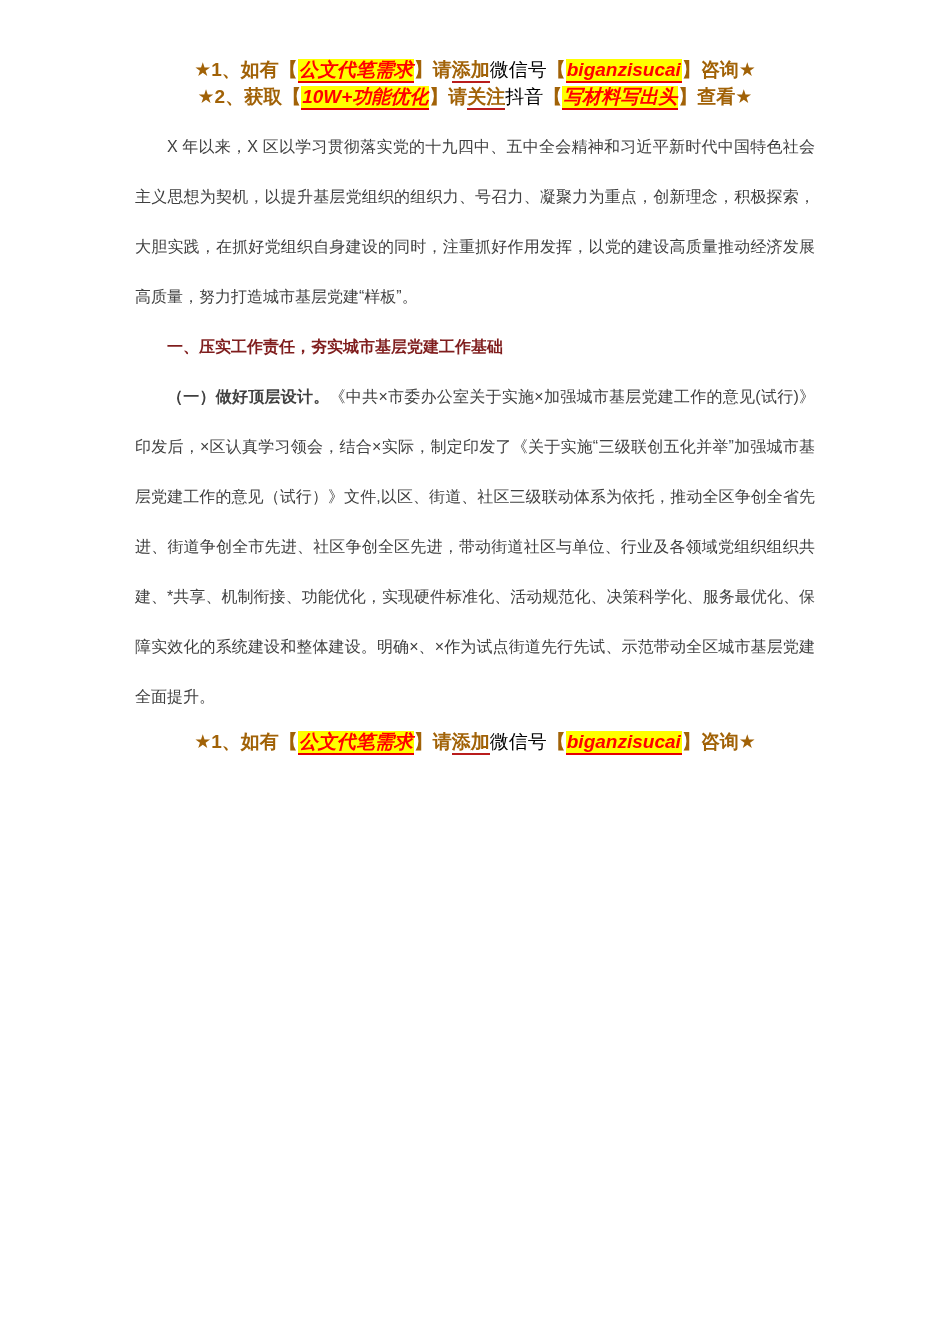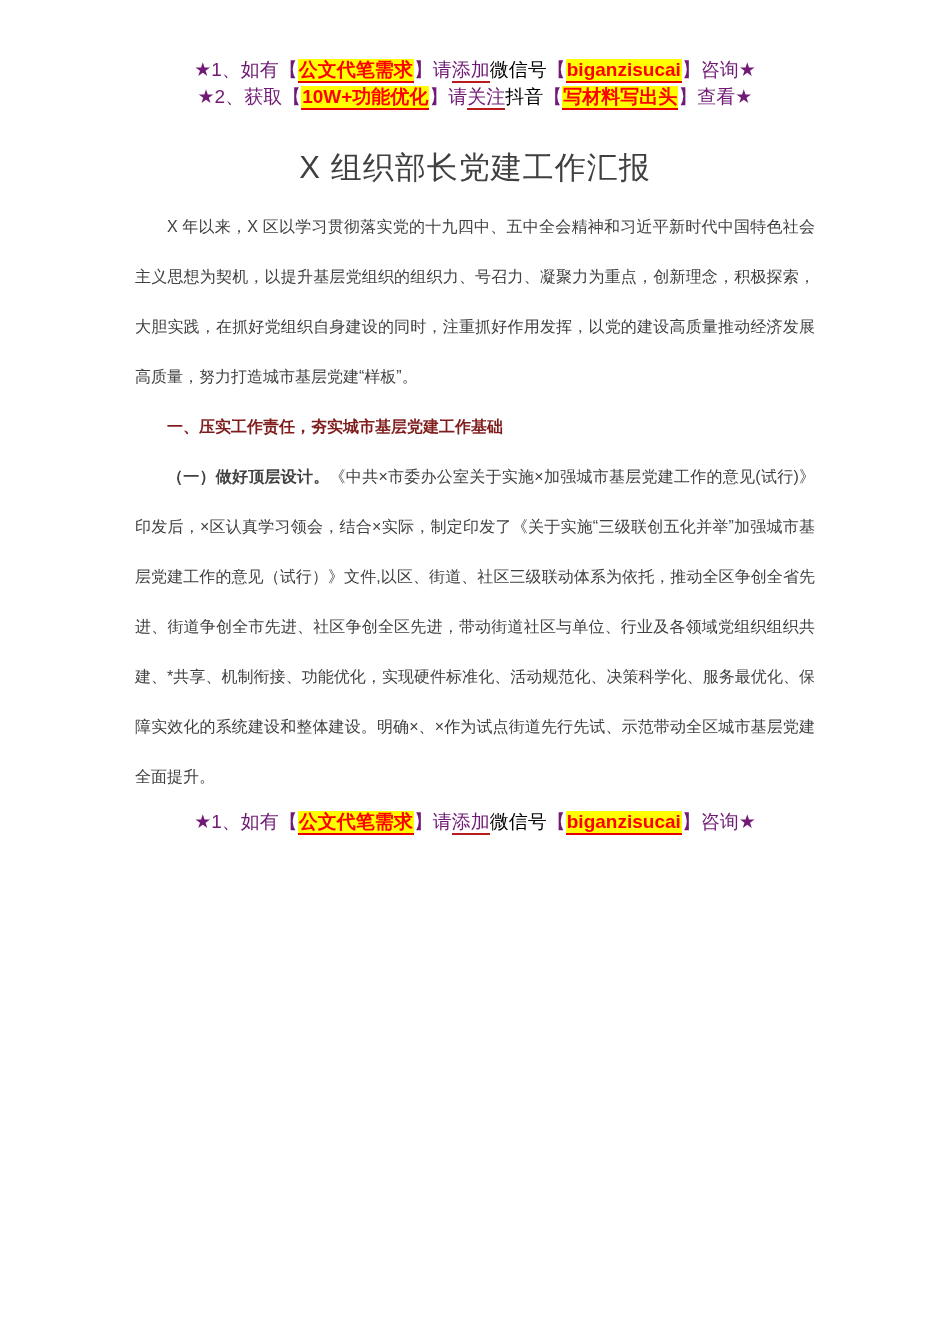--- a/index.html
+++ b/index.html
@@ -3,24 +3,24 @@
 <meta charset="utf-8">
 <style>
   html,body{margin:0;padding:0;}
   body{
     width:950px;height:1344px;background:#ffffff;overflow:hidden;
     font-family:"Liberation Sans","DejaVu Sans",sans-serif;
   }
   .page{width:680px;margin:0 auto;padding-top:56px;}
   
   .promo{text-align:center;color:#000;font-weight:700;font-size:19px;line-height:27px;white-space:nowrap;}
-  .promo .seg{font-weight:400;color:#701a75;margin-top:16px;}
+  .promo .seg{font-weight:700;color:#a16207;margin-top:16px;}
   .promo .hl{
     color:#ff0000;background:#ffff00;
-    border-bottom:2px solid #e60000;padding:0 1px 1px 1px;
+    border-bottom:2px solid #e60000;padding:0 1px 1px 1px;font-style:italic;
   }
   .promo .act{border-bottom:2px solid #b91c1c;padding-bottom:1px;}
   .promo .rg{font-weight:400;}
   
   .doc-title{
     margin-top:36px;text-align:center;color:#404040;
     font-size:31px;line-height:44px;font-weight:400;letter-spacing:1px;
   }
   
   .para{
@@ -41,21 +41,20 @@
 
   <div class="promo">
     <div>
       <span class="seg">★1、如有【</span><span class="hl">公文代笔需求</span><span class="seg">】请</span><span class="seg act">添加</span><span class="rg">微信号</span><span class="seg">【</span><span class="hl">biganzisucai</span><span class="seg">】咨询★</span>
     </div>
     <div>
       <span class="seg">★2、获取【</span><span class="hl">10W+功能优化</span><span class="seg">】请</span><span class="seg act">关注</span><span class="rg">抖音</span><span class="seg">【</span><span class="hl">写材料写出头</span><span class="seg">】查看★</span>
     </div>
   </div>
 
-  <div class="doc-title">X 组织部长党建工作汇报</div>
 
   <p class="para indent p-first">X 年以来，X 区以学习贯彻落实党的十九四中、五中全会精神和习近平新时代中国特色社会主义思想为契机，以提升基层党组织的组织力、号召力、凝聚力为重点，创新理念，积极探索，大胆实践，在抓好党组织自身建设的同时，注重抓好作用发挥，以党的建设高质量推动经济发展高质量，努力打造城市基层党建“样板”。</p>
 
   <p class="para indent heading1">一、压实工作责任，夯实城市基层党建工作基础</p>
 
   <p class="para indent"><span class="lead">（一）做好顶层设计。</span><span>《中共×市委办公室关于实施×加强城市基层党建工作的意见(试行)》印发后，×区认真学习领会，结合×实际，制定印发了《关于实施“三级联创五化并举”加强城市基层党建工作的意见（试行）》文件,以区、街道、社区三级联动体系为依托，推动全区争创全省先进、街道争创全市先进、社区争创全区先进，带动街道社区与单位、行业及各领域党组织组织共建、*共享、机制衔接、功能优化，实现硬件标准化、活动规范化、决策科学化、服务最优化、保障实效化的系统建设和整体建设。明确×、×作为试点街道先行先试、示范带动全区城市基层党建全面提升。</span></p>
 
 
   <div class="promo footer-promo">
     <div>

